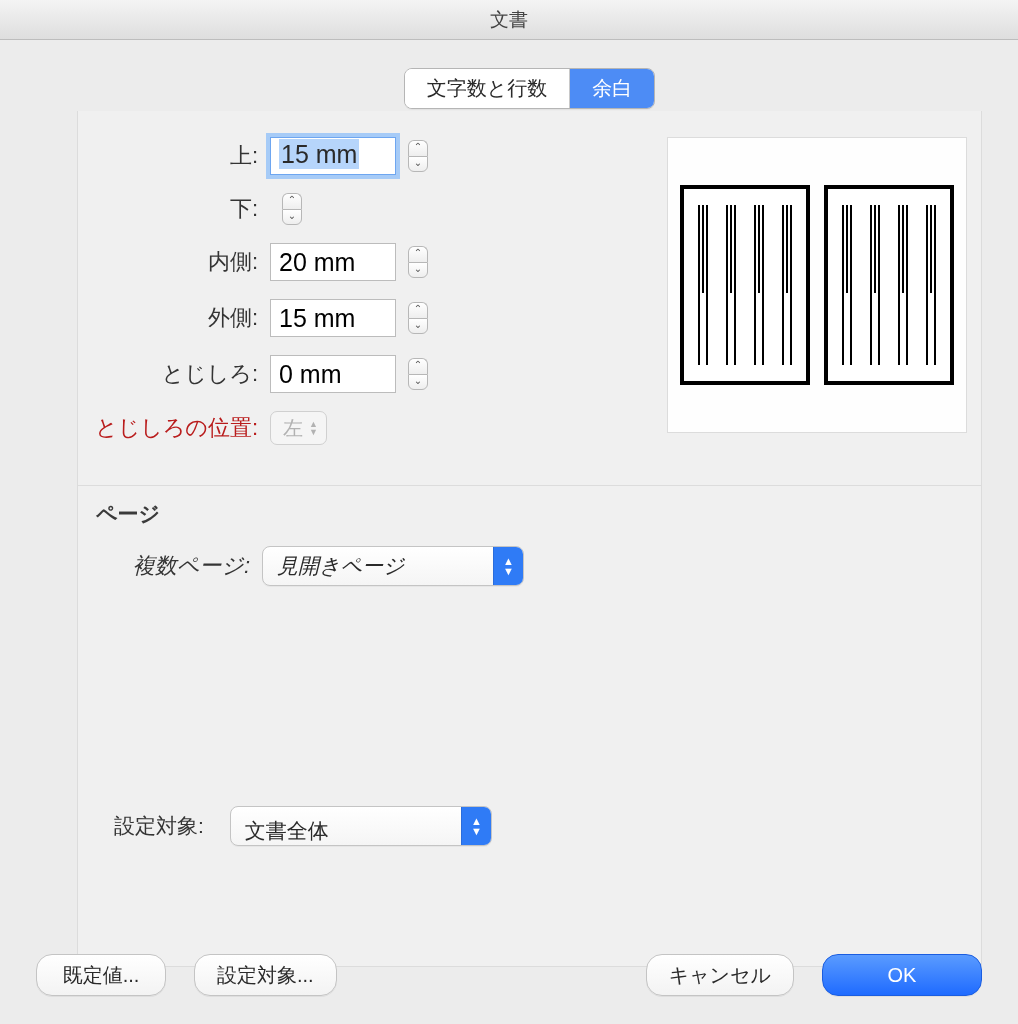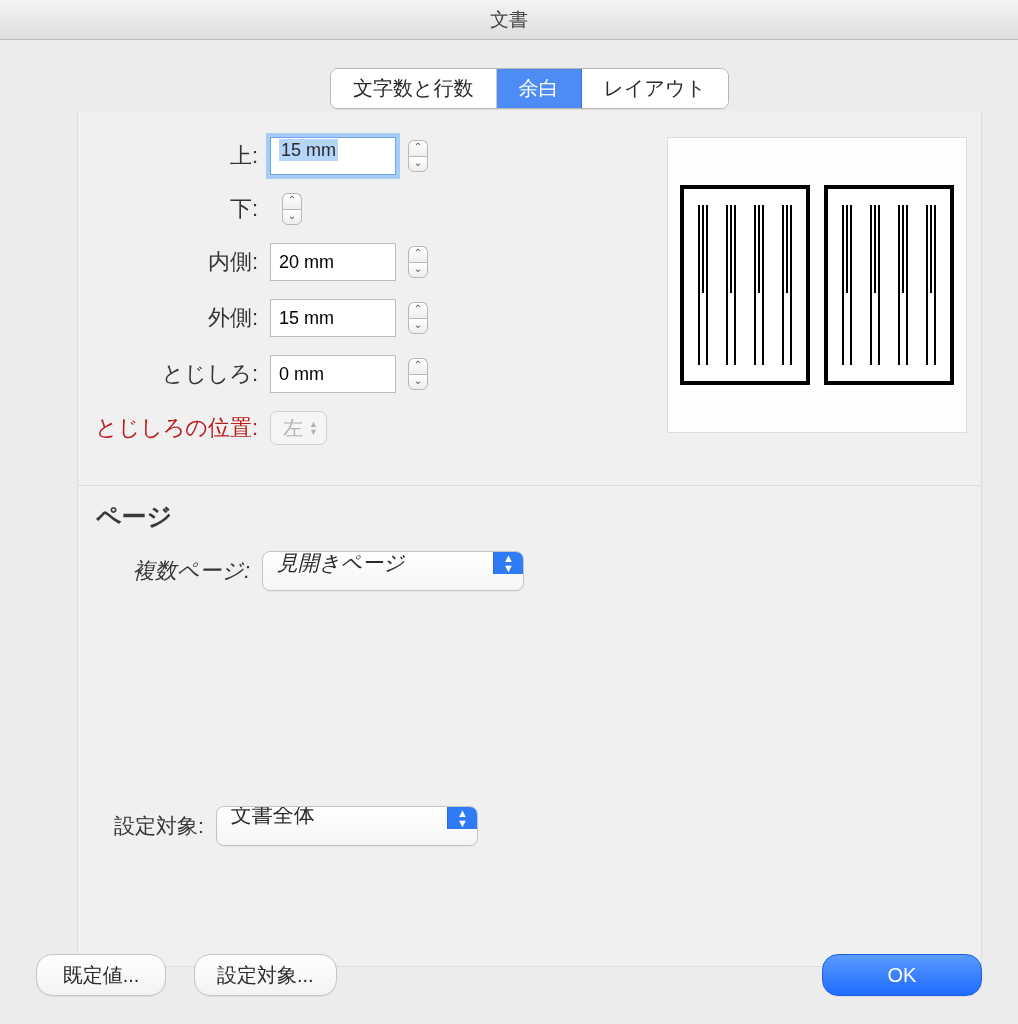--- a/index.html
+++ b/index.html
@@ -84,21 +84,21 @@
     font-size: 22px;
     color: #343434;
   }
   .field-label.disabled { color: #b91c1c; }
 
   .text-input {
     width: 126px;
     height: 38px;
     border: 1px solid #bcbcbc;
     background: #fff;
-    font-size: 18px;
+    font-size: 25px;
     padding: 2px 8px;
     outline: none;
   }
   .text-input.focused {
     border: 1px solid #6ea6f0;
     box-shadow: 0 0 0 4px #a6cbf7;
   }
   .text-selection {
     background: #b6d5fb;
     padding: 1px 2px;
@@ -180,34 +180,34 @@
 
   
   .hdiv {
     height: 1px;
     background: #dcdcdc;
     margin: 6px 0 14px 0;
   }
 
   
   .section-title {
-    font-size: 25px;
+    font-size: 21px;
     font-weight: 600;
     color: #3a3a3a;
     margin: 14px 0 18px 18px;
   }
 
   .select {
     display: inline-flex;
     align-items: center;
     height: 40px;
     border: 1px solid #c4c4c4;
     border-radius: 8px;
     background: linear-gradient(#ffffff,#f5f5f5);
-    padding: 0 0 16px 14px;
+    padding: 0 0 0 14px;
     font-size: 21px;
     color: #2a2a2a;
     box-shadow: 0 1px 0 rgba(0,0,0,0.04);
     overflow: hidden;
   }
   .select .sel-text { padding-right: 14px; }
   .select .sel-handle {
     width: 30px;
     align-self: stretch;
     display: flex;
@@ -221,20 +221,21 @@
     gap: 1px;
     border-left: 1px solid #2a6ddc;
   }
 
   .apply-row {
     position: absolute;
     left: 36px;
     bottom: 120px;
     display: flex;
     align-items: center;
+    gap: 14px;
   }
   .apply-row .field-label { width: auto; font-size: 21px; }
 
   
   .content-frame {
     position: relative;
     background: #f0f0f0;
     border: 1px solid #dcdcdc;
     border-top: none;
     border-radius: 0 0 3px 3px;
@@ -283,21 +284,20 @@
 <div class="titlebar">
   <span>文書</span>
 </div>
 
 <div class="body-area">
 
   <div class="tabs-row">
     <div class="tabs">
       <div class="tab">文字数と行数</div>
       <div class="tab active">余白</div>
-      <div class="tab">レイアウト</div>
     </div>
   </div>
 
   <div class="content-frame">
 
     <div class="margins-block">
       <div class="margin-fields">
 
         <div class="field-row">
           <div class="field-label">上:</div>
@@ -437,14 +437,15 @@
       </div>
     </div>
 
   </div>
 </div>
 
 <div class="button-row">
   <div class="push-btn">既定値...</div>
   <div class="push-btn">設定対象...</div>
   <div class="spacer"></div>
+  <div class="push-btn">キャンセル</div>
   <div class="push-btn primary">OK</div>
 </div>
 
 </body></html>

